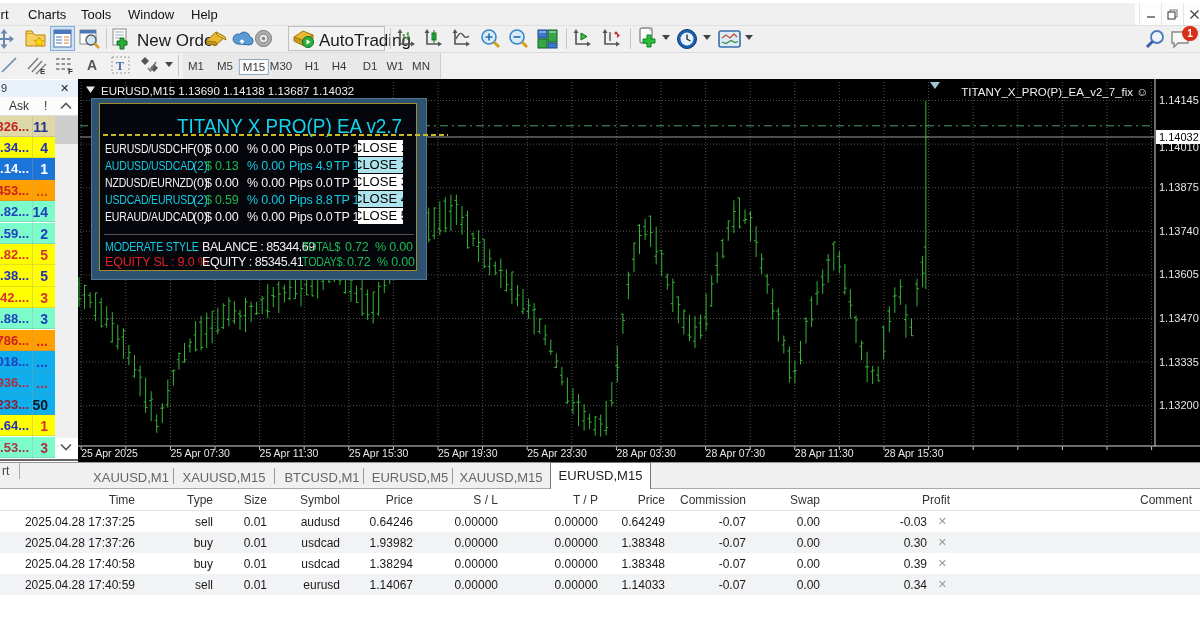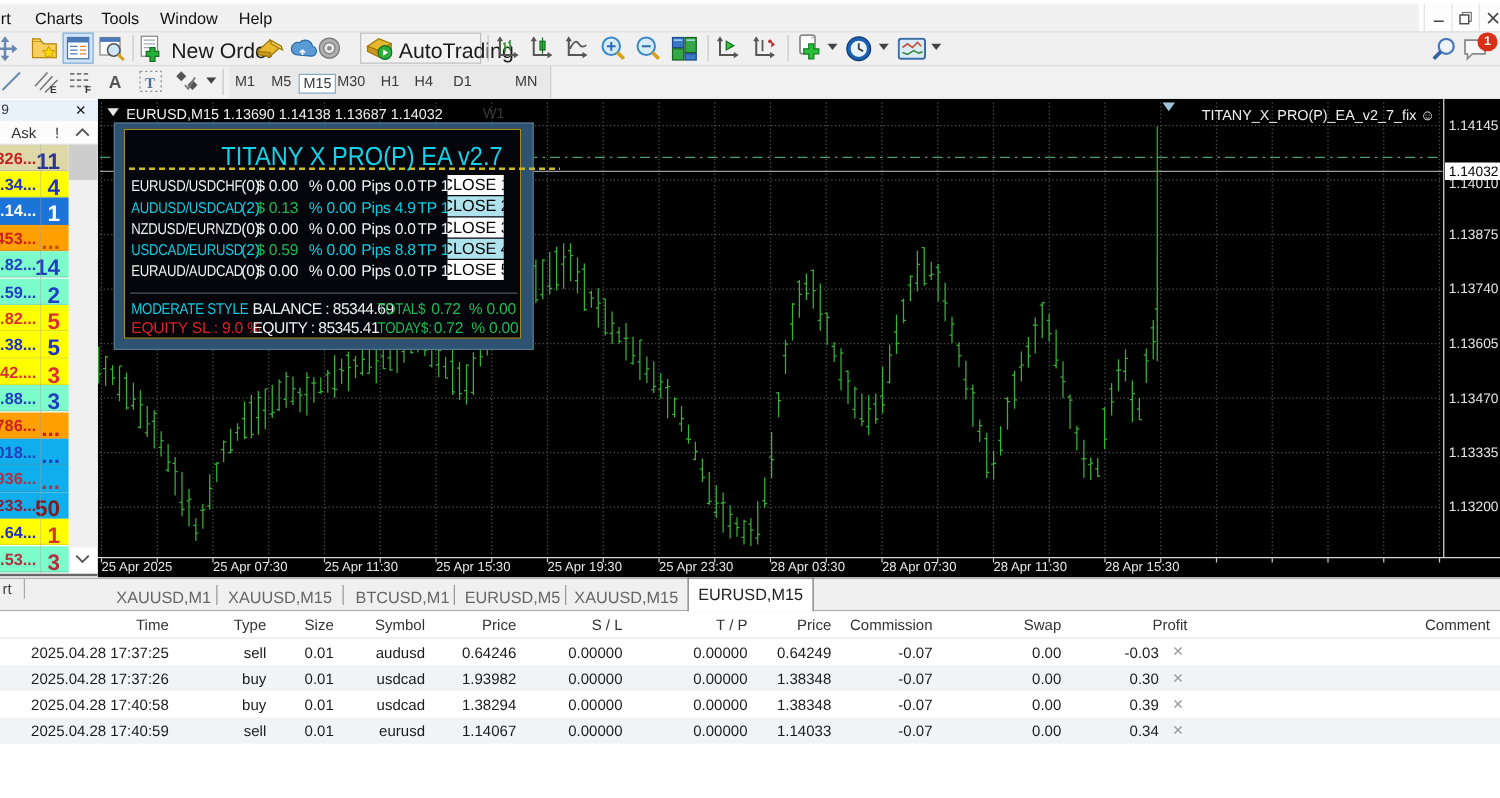--- a/index.html
+++ b/index.html
@@ -17,21 +17,21 @@
 .tf { position:absolute; top:59px; transform:translateX(-50%); font-size:11.5px; color:#3a3a3a; padding:1px 3px; }
 #mw { position:absolute; left:0; top:79px; width:78px; height:383px; background:#fff; z-index:4; }
 #mwtitle { position:absolute; left:0; top:1px; width:78px; height:17px; background:#e9f2fa; }
 #mwt9 { position:absolute; left:1px; top:2px; font-size:11px; color:#333; }
 #mwx { position:absolute; left:60px; top:2px; font-size:11px; color:#222; }
 #mwhead { position:absolute; left:0; top:18px; width:78px; height:18.5px; background:#fcfcfc; border-bottom:1px solid #e0e0e0; }
 #mwask { position:absolute; right:49px; top:2px; font-size:12px; color:#333; }
 #mwex { position:absolute; left:44px; top:2px; font-size:12px; color:#333; }
 .mwrow { position:absolute; left:0; width:55px; height:21.4px; border-bottom:1px solid rgba(120,120,120,0.22); }
 .mwa { position:absolute; right:26px; top:3px; font-size:13px; font-weight:bold; }
-.mwb { position:absolute; right:7px; top:3px; font-size:18px; font-weight:bold; }
+.mwb { position:absolute; right:7px; top:3px; font-size:14px; font-weight:bold; }
 #mwcol { position:absolute; left:32px; top:36.5px; width:1px; height:343px; background:rgba(160,160,160,0.35); }
 #mwsb { position:absolute; left:55px; top:36.5px; width:23px; height:322px; background:#f0f0f0; }
 #mwthumb { position:absolute; left:55px; top:36.5px; width:23px; height:28px; background:#cdcdcd; }
 #mwup { position:absolute; left:60px; top:23px; }
 #mwdn { position:absolute; left:60px; top:364px; }
 #mwline { position:absolute; left:0; top:379.5px; width:78px; height:2px; background:#666; }
 #mwrt { position:absolute; left:2px; top:385px; font-size:12px; color:#444; }
 #mwsep2 { position:absolute; left:19px; top:384px; width:1px; height:16px; background:#aaa; }
 #eap { position:absolute; left:91px; top:98px; width:336px; height:182px; background:#2d5272; border:1px solid #51788f; z-index:2; }
 #eapin { position:absolute; left:7px; top:4px; width:318px; height:168px; background:#05050c; border:1px solid #a08c28; }
@@ -54,21 +54,21 @@
 #tabsrow { position:absolute; left:0; top:462px; width:1200px; height:27px; background:#f0f0f0; border-top:1px solid #999; border-bottom:1px solid #aaa; }
 .tab { position:absolute; top:7px; transform:translateX(-50%); font-size:13px; color:#666; }
 .tsep { position:absolute; top:5px; width:1px; height:16px; background:#999; }
 #atab { position:absolute; left:550px; top:462px; width:101px; height:27px; background:#fff; border:1px solid #777; border-bottom:none; z-index:2; font-size:13px; color:#222; text-align:center; line-height:25px; }
 #ttable { position:absolute; left:0; top:489px; width:1200px; height:108px; background:#fff; font-size:12px; color:#1a1a1a; }
 #thead { position:absolute; left:0; top:0; width:1200px; height:22px; border-bottom:1px solid #e4e4e4; color:#333; }
 #thead span, .trow span { position:absolute; top:4px; }
 .trow { position:absolute; left:0; width:1200px; height:21px;text-decoration:underline; }
 .c1 { right:1065px; } .c2 { right:987px; } .c3 { right:933px; } .c4 { right:860px; } .c4h { right:860px; }
 .c5 { right:787px; } .c6 { right:702px; } .c7 { right:602px; } .c8 { right:535px; } .c9 { right:454px; }
-.c10 { right:351px;text-align:right; } .c11 { right:273px; } .c11h { right:250px; } .c12 { right:8px; }
+.c10 { right:380px;text-align:right; } .c11 { right:273px; } .c11h { right:250px; } .c12 { right:8px; }
 .cx { right:253px; color:#999; font-size:11px; }
 #statusbar { position:absolute; left:0; top:597px; width:1200px; height:20px; background:#d4d4d4; border-top:1px solid #b8b8b8; font-size:12px; font-weight:bold; color:#111; }
 #statusbar span { position:absolute; top:3px; }
 </style></head>
 <body>
 <div id="app">
 <div id="menubar">
       <span style="position:absolute;left:1135px;top:0;width:65px;height:22px;background:#fdfdfd"></span>
   <span class="mi" style="left:-24px">Insert</span>
   <span class="mi" style="left:28px">Charts</span>
@@ -245,21 +245,21 @@
       <div class="drop" style="left:165px;top:62px"></div>
       <div class="vsep" style="left:178px;top:55px"></div>
       <div id="tfbg"></div>
       <div class="tf" style="left:196px;text-align:right;">M1</div>
       <div class="tf" style="left:225px;">M5</div>
       <div class="tf" style="left:254px;background:#fdfdfd;border:1px solid #8aa8c0;">M15</div>
       <div class="tf" style="left:281px;">M30</div>
       <div class="tf" style="left:312px;">H1</div>
       <div class="tf" style="left:339px;">H4</div>
       <div class="tf" style="left:370px;">D1</div>
-      <div class="tf" style="left:395px;margin-top:25px;">W1</div>
+      <div class="tf" style="left:395px;">W1</div>
       <div class="tf" style="left:421px;">MN</div>
     </div>
 <svg width="1122" height="383" viewBox="78 79 1122 383" style="position:absolute;left:78px;top:79px">
 <rect x="78" y="79" width="1122" height="383" fill="#000"></rect>
 <g stroke="#525252" stroke-width="1" stroke-dasharray="1 2">
         <line x1="80" y1="100.5" x2="1154" y2="100.5"></line>
         <line x1="80" y1="144.1" x2="1154" y2="144.1"></line>
         <line x1="80" y1="187.7" x2="1154" y2="187.7"></line>
         <line x1="80" y1="231.3" x2="1154" y2="231.3"></line>
         <line x1="80" y1="274.9" x2="1154" y2="274.9"></line>
@@ -466,21 +466,21 @@
       <div class="mwrow" style="top:271.9px;background:#10aeec">
         <span class="mwa" style="color:#2040c0">018...</span>
         <span class="mwb" style="color:#2040c0">...</span>
       </div>
       <div class="mwrow" style="top:293.3px;background:#10aeec">
         <span class="mwa" style="color:#b03040">936...</span>
         <span class="mwb" style="color:#b03040">...</span>
       </div>
       <div class="mwrow" style="top:314.7px;background:#10aeec">
         <span class="mwa" style="color:#8c2038">233...</span>
-        <span class="mwb" style="color:#7f1d1d">50</span>
+        <span class="mwb" style="color:#0f172a">50</span>
       </div>
       <div class="mwrow" style="top:336.1px;background:#ffff00">
         <span class="mwa" style="color:#2030c0">0.64...</span>
         <span class="mwb" style="color:#d83030">1</span>
       </div>
       <div class="mwrow" style="top:357.5px;background:#7dfccb">
         <span class="mwa" style="color:#b03040">0.53...</span>
         <span class="mwb" style="color:#b03040">3</span>
       </div>
 <div id="mwsb"></div>

